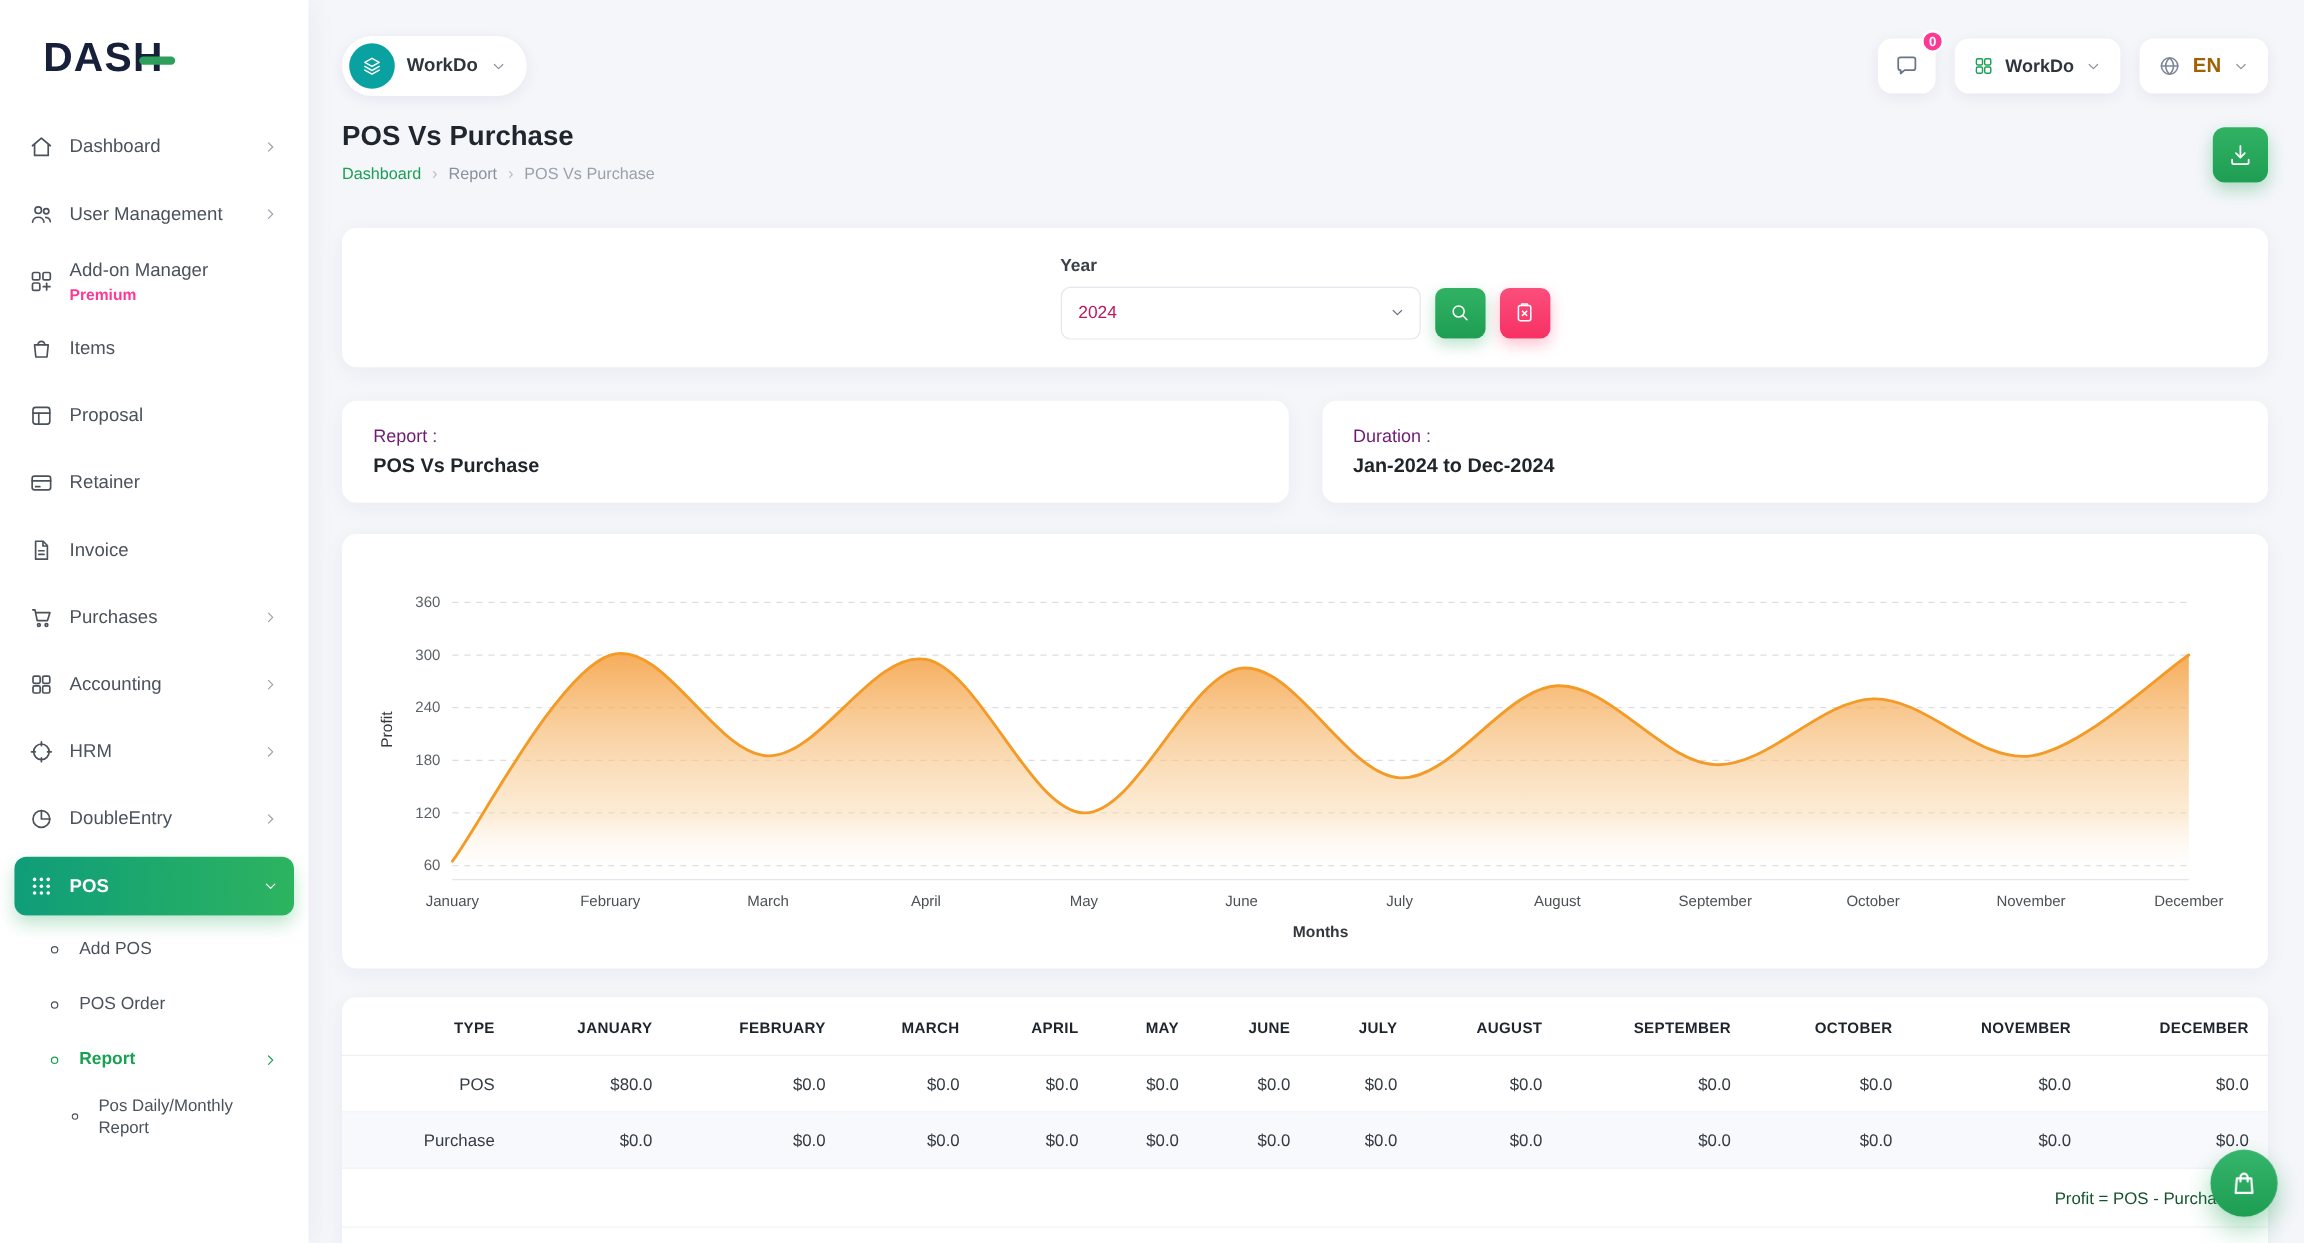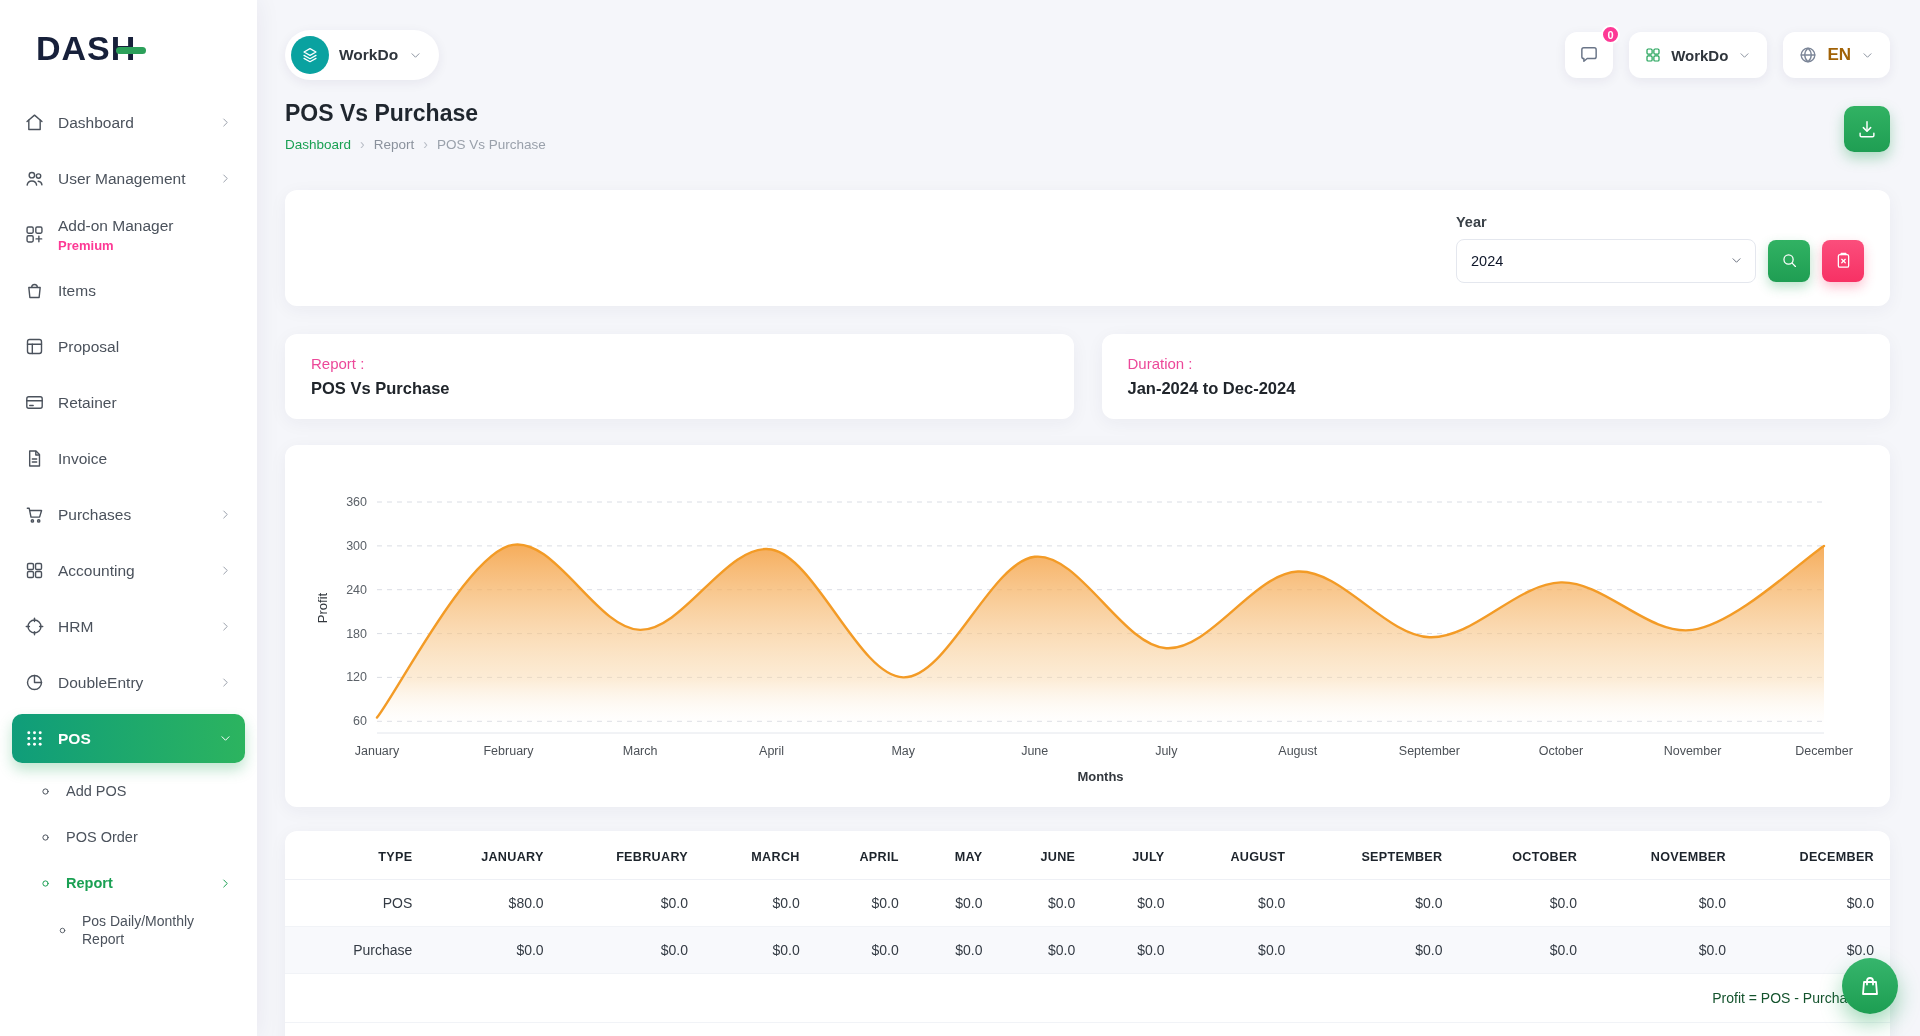--- a/index.html
+++ b/index.html
@@ -67,37 +67,37 @@
   .bc-mid { color:#8a919c; cursor:pointer; }
   .bc-current { color:#9aa1ab; }
   .bc-sep { color:#b9bec7; font-size:14px; }
   .dl-btn { position:absolute; right:0; top:6px; width:46px; height:46px; border:none; cursor:pointer; border-radius:10px;
             background:linear-gradient(180deg,#31b263,#1f9e53); color:#fff; display:flex; align-items:center;
             justify-content:center; box-shadow:0 6px 14px rgba(31,160,83,.35); }
   .dl-btn .icon { width:22px; height:22px; color:#fff; }
 
   .card { background:#fff; border-radius:12px; box-shadow:0 4px 18px rgba(35,31,76,.05); }
 
-  .filter-card { margin-top:38px; height:116px; display:flex; align-items:center; justify-content:flex-end; padding:0 26px; }
+  .filter-card { margin-top:38px; height:116px; display:flex; align-items:center; justify-content:center; padding:0 26px; }
   .year-group label { display:block; font-size:14.5px; font-weight:600; color:#3a4148; margin-bottom:9px; }
   .filter-row { display:flex; align-items:center; gap:12px; }
   .select-wrap { position:relative; width:300px; }
   .select-wrap select { width:100%; height:44px; appearance:none; -webkit-appearance:none; border:1px solid #e4e7ee;
-                        border-radius:8px; background:#fff; padding:0 38px 0 14px; font-size:14.5px; color:#0f172a;
+                        border-radius:8px; background:#fff; padding:0 38px 0 14px; font-size:14.5px; color:#be185d;
                         font-family:inherit; cursor:pointer; }
   .sel-chev { position:absolute; right:12px; top:14px; width:15px; height:15px; color:#6b7280; pointer-events:none; }
   .sq-btn { width:42px; height:42px; border:none; cursor:pointer; border-radius:8px; display:flex; align-items:center;
             justify-content:center; color:#fff; }
   .sq-btn .icon { width:19px; height:19px; }
   .sq-btn.green { background:linear-gradient(180deg,#31b263,#1f9e53); box-shadow:0 5px 12px rgba(31,160,83,.3); }
   .sq-btn.pink  { background:linear-gradient(180deg,#fb4e7c,#f73164); box-shadow:0 5px 12px rgba(247,49,100,.3); }
 
   .info-row { display:flex; gap:28px; margin-top:28px; }
   .info-card { flex:1; padding:21px 26px; display:flex; flex-direction:column; gap:7px; }
-  .info-label { font-size:15px; color:#ec4899; }
+  .info-label { font-size:15px; color:#701a75; }
   .info-value { font-size:16.5px; font-weight:700; color:#20252b; }
 
   .chart-card { margin-top:26px; padding:24px 26px 8px; }
   .chart-card svg { width:100%; height:auto; font-family:inherit; }
 
   .table-card { margin-top:24px; padding-top:4px; overflow:hidden; }
   table { width:100%; border-collapse:collapse; }
   th, td { text-align:right; padding:15px 16px; white-space:nowrap; }
   th:first-child, td:first-child { padding-left:28px; }
   th { font-size:12.6px; font-weight:700; letter-spacing:.3px; color:#1d242c; border-bottom:1px solid #eef0f5; }

